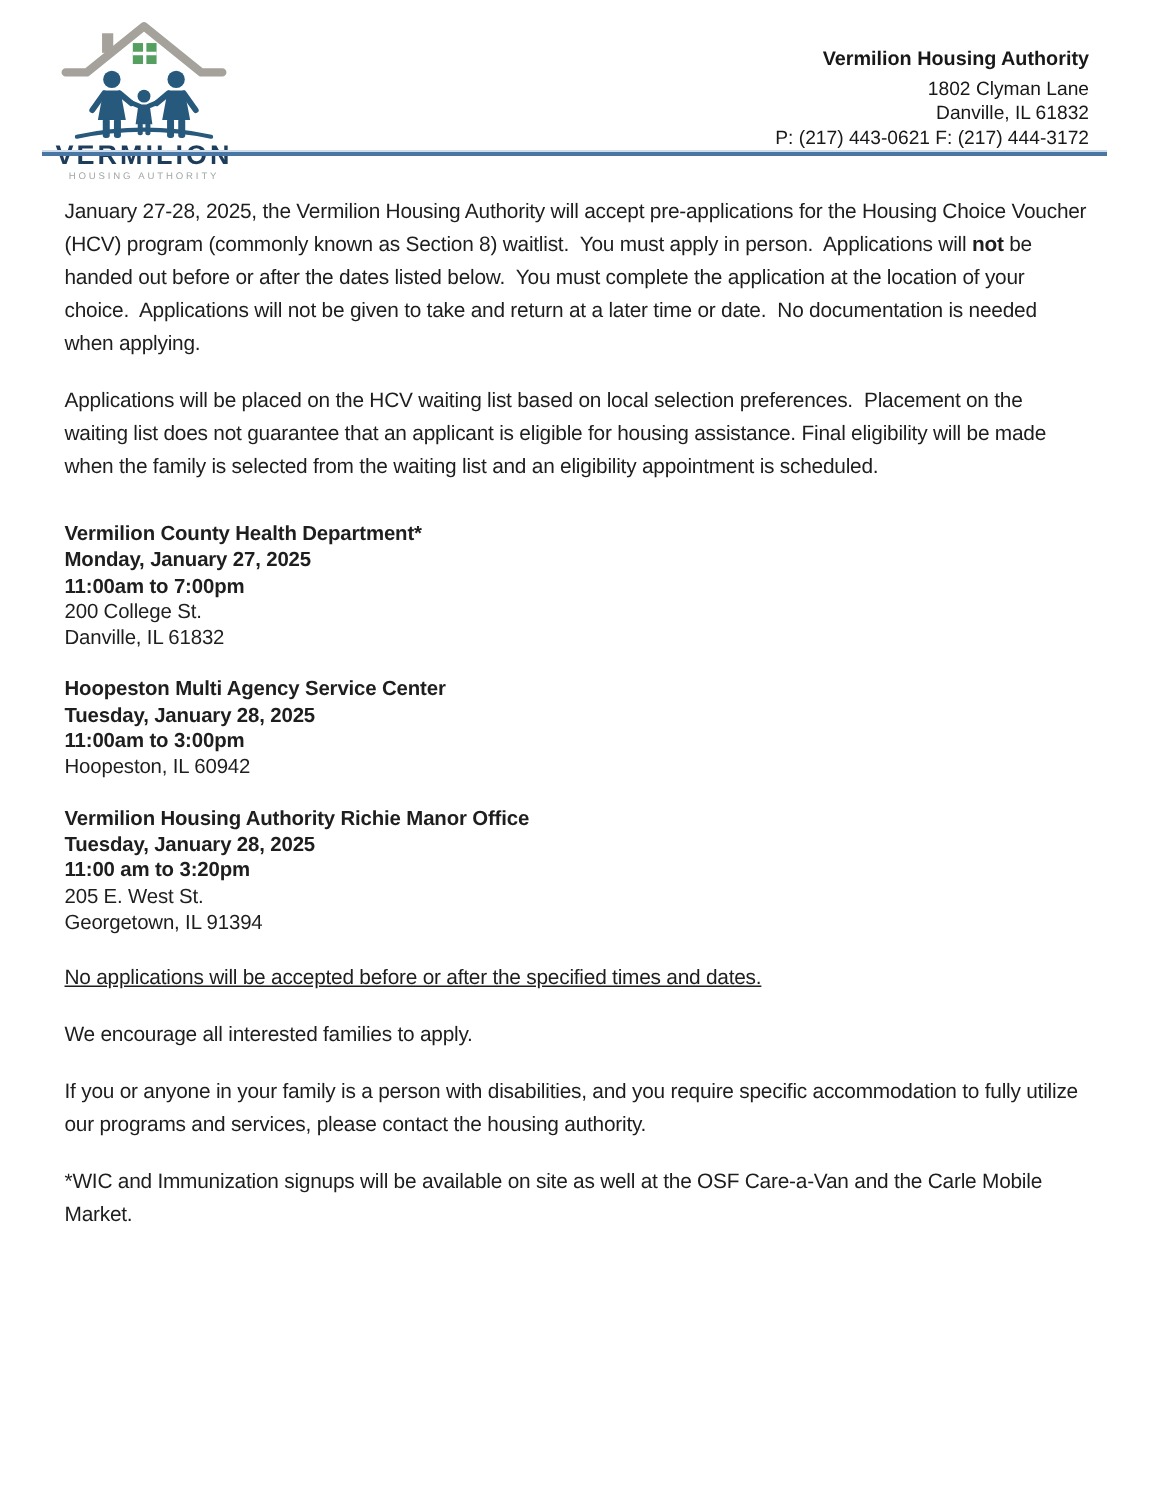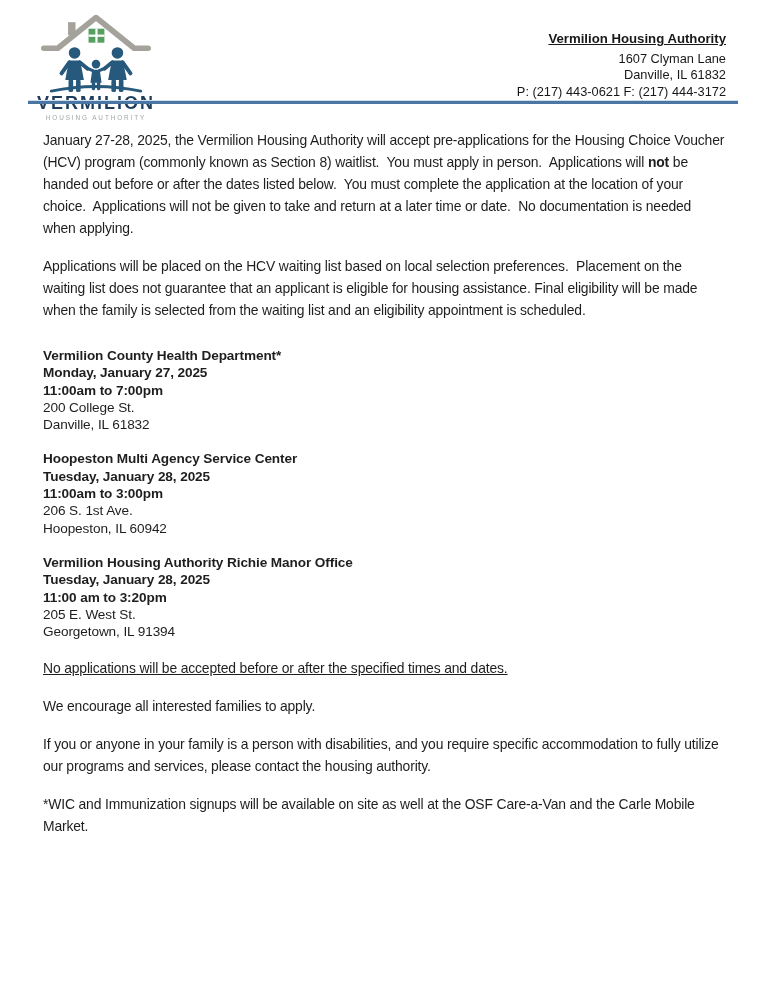--- a/index.html
+++ b/index.html
@@ -44,21 +44,20 @@
     top: 31px;
     text-align: right;
     line-height: 16.5px;
     font-size: 12.8px;
     color: #181818;
   }
   .org-name {
     font-weight: bold;
     font-size: 13.2px;
     margin-bottom: 3px;
-    text-decoration: underline;
   }
   .header-rule {
     position: absolute;
     left: 28px;
     top: 100px;
     width: 710px;
     height: 4px;
     background: linear-gradient(to bottom, #cdddec 0 1.5px, #4a76a3 1.5px 100%);
   }
   
@@ -131,21 +130,21 @@
       <g>
         <path d="M12 86 Q60 76 108 86" fill="none" stroke="#26597c" stroke-width="3" stroke-linecap="round"></path>
       </g>
     </svg>
     <div class="logo-brand">VERMILION</div>
     <div class="logo-tagline">HOUSING AUTHORITY</div>
   </div>
 
   <div class="header-right">
     <div class="org-name">Vermilion Housing Authority</div>
-    <div>1607 Clyman Lane</div>
+    <div>1802 Clyman Lane</div>
     <div>Danville, IL 61832</div>
     <div>P: (217) 443-0621 F: (217) 444-3172</div>
   </div>
 
   <div class="header-rule"></div>
 
   <div class="content">
 
     <p class="para"><span>January 27-28, 2025, the Vermilion Housing Authority will accept pre-applications for the Housing Choice Voucher (HCV) program (commonly known as Section 8) waitlist.  You must apply in person.  Applications will </span><b>not</b><span> be handed out before or after the dates listed below.  You must complete the application at the location of your choice.  Applications will not be given to take and return at a later time or date.  No documentation is needed when applying.</span></p>
 
@@ -159,21 +158,20 @@
         <div class="bold-line">Monday, January 27, 2025</div>
         <div class="bold-line">11:00am to 7:00pm</div>
         <div>200 College St.</div>
         <div>Danville, IL 61832</div>
       </div>
 
       <div class="location-block">
         <div class="bold-line">Hoopeston Multi Agency Service Center</div>
         <div class="bold-line">Tuesday, January 28, 2025</div>
         <div class="bold-line">11:00am to 3:00pm</div>
-        <div>206 S. 1st Ave.</div>
         <div>Hoopeston, IL 60942</div>
       </div>
 
       <div class="location-block">
         <div class="bold-line">Vermilion Housing Authority Richie Manor Office</div>
         <div class="bold-line">Tuesday, January 28, 2025</div>
         <div class="bold-line">11:00 am to 3:20pm</div>
         <div>205 E. West St.</div>
         <div>Georgetown, IL 91394</div>
       </div>

